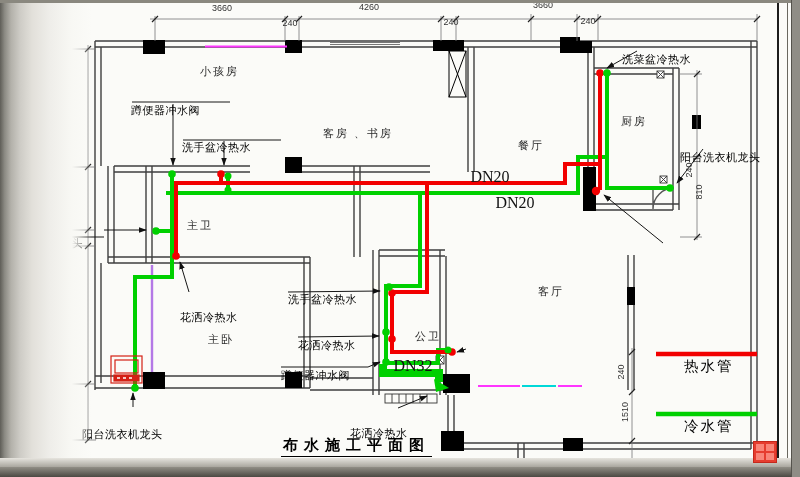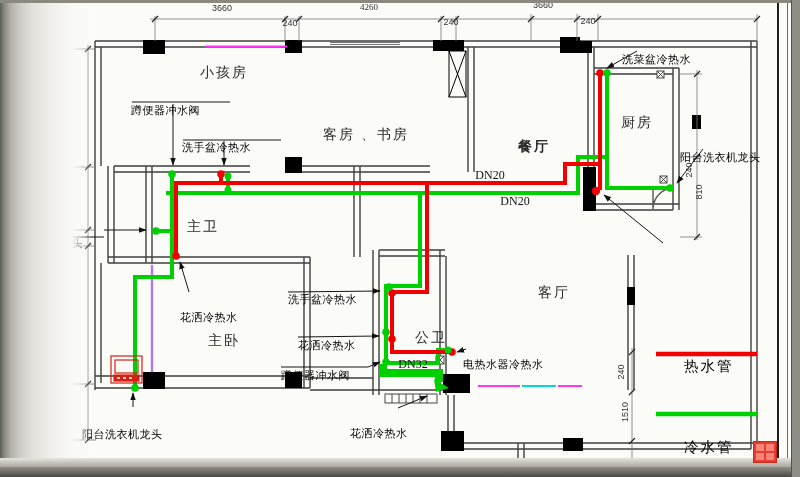--- a/index.html
+++ b/index.html
@@ -10,24 +10,24 @@
     background:linear-gradient(90deg,#5f5e58 0%,#8b8a83 5%,#b3b1aa 12%,#ceccc6 22%,#e2e0da 35%,#efeeea 55%,#f8f8f4 78%,rgba(251,251,248,0) 100%);}
   #topband{position:absolute;left:0;top:0;width:800px;height:3px;background:#8a887f;z-index:6;}
   #botband1{position:absolute;left:0;top:458px;width:800px;height:9px;background:linear-gradient(#e6e4de,#a9a69e);z-index:6;}
   #botband2{position:absolute;left:0;top:467px;width:800px;height:10px;background:linear-gradient(#918e86,#4b4943);z-index:6;}
   #rightband{position:absolute;left:791px;top:0;width:9px;height:477px;background:#8f8d86;border-left:1px solid #55534d;z-index:6;}
   #framev{position:absolute;left:777px;top:3px;width:2px;height:456px;background:#1c1c1c;z-index:4;}
   #framev2{position:absolute;left:787px;top:3px;width:1px;height:456px;background:#6a6860;z-index:4;}
   svg#plan{position:absolute;left:0;top:0;z-index:2;}
   #labels{position:absolute;left:0;top:0;width:800px;height:477px;z-index:3;pointer-events:none;}
   #labels div{position:absolute;white-space:nowrap;}
-  .room-label{font-size:14px;letter-spacing:2px;color:#2a2a2a;}
+  .room-label{font-size:11px;letter-spacing:2px;color:#2a2a2a;}
   .fix-label{font-size:11px;letter-spacing:0.5px;color:#000;margin-top:18px;}
   .fix-label.faint{color:#a8a49c;}
-  .size-label{font-size:12px;color:#111;font-family:"Liberation Serif",serif;transform:translateX(-50%);}
+  .size-label{font-size:16px;color:#111;font-family:"Liberation Serif",serif;transform:translateX(-50%);}
   .dim-h{font-size:9px;color:#333;transform:translateX(-50%);}
   .dim-v{font-size:9px;color:#333;transform:translate(-50%,-50%) rotate(-90deg);}
   .legend-label{position:absolute;font-size:14.5px;letter-spacing:2px;color:#000;z-index:3;}
   #title{position:absolute;left:281px;top:436px;z-index:3;font-size:15px;font-weight:bold;
          letter-spacing:6px;color:#000;border-bottom:3px double #000;padding:0 2px 1px 2px;}
   #stamp{position:absolute;left:753px;top:441px;width:24px;height:22px;z-index:7;
          background:#e63d2f;box-shadow:inset 0 0 0 1px #c5281c;display:grid;
          grid-template-columns:1fr 1fr;grid-template-rows:1fr 1fr;gap:2px;padding:3px;box-sizing:border-box;}
   #stamp span{background:#ff9d92;opacity:.75;}
 </style>
@@ -194,62 +194,62 @@
       <path d="M117,378 h3 M123,378 h3 M129,378 h3" stroke="#fff" stroke-width="1.5"></path>
     </g>
 
     <line x1="656" y1="354" x2="757" y2="354" stroke="#f20000" stroke-width="4.5"></line>
     <line x1="656" y1="414" x2="757" y2="414" stroke="#00d000" stroke-width="4.5"></line>
   </svg>
 
   <div id="labels">
       <div class="room-label" style="left: 200px; top: 64px;">小孩房</div>
       <div class="room-label" style="left: 323px; top: 103px; margin-top: 23px;">客房 、书房</div>
-      <div class="room-label" style="left: 518px; top: 138px; font-weight: bold;">餐厅</div>
+      <div class="room-label" style="left: 518px; top: 138px;">餐厅</div>
       <div class="room-label" style="left: 621px; top: 114px;">厨房</div>
       <div class="room-label" style="left: 187px; top: 218px;">主卫</div>
       <div class="room-label" style="left: 538px; top: 266px; margin-top: 18px;">客厅</div>
       <div class="room-label" style="left: 208px; top: 332px;">主卧</div>
       <div class="room-label" style="left: 415px; top: 329px;">公卫</div>
       <div class="fix-label" style="left: 131px; top: 85px;">蹲便器冲水阀</div>
       <div class="fix-label" style="left: 182px; top: 122px;">洗手盆冷热水</div>
       <div class="fix-label" style="left: 622px; top: 34px;">洗菜盆冷热水</div>
       <div class="fix-label" style="left: 680px; top: 132px;">阳台洗衣机龙头</div>
       <div class="fix-label faint" style="left: 19px; top: 218px;">洗</div>
       <div class="fix-label" style="left: 37px; top: 218px;">拖把龙头</div>
       <div class="fix-label" style="left: 180px; top: 292px;">花洒冷热水</div>
       <div class="fix-label" style="left: 288px; top: 274px;">洗手盆冷热水</div>
       <div class="fix-label" style="left: 298px; top: 320px;">花洒冷热水</div>
       <div class="fix-label" style="left: 281px; top: 350px;">蹲便器冲水阀</div>
-      <div class="fix-label" style="left: 463px; top: 339px;">电热水器冷热水</div>
       <div class="fix-label" style="left: 350px; top: 408px;">花洒冷热水</div>
       <div class="fix-label" style="left: 82px; top: 409px;">阳台洗衣机龙头</div>
       <div class="size-label" style="left: 490px; top: 168px;">DN20</div>
       <div class="size-label" style="left: 515px; top: 194px;">DN20</div>
       <div class="size-label" style="left: 413px; top: 357px;">DN32</div>
       <div class="dim-h" style="left: 222px; top: 3px;">3660</div>
       <div class="dim-h" style="left: 290px; top: 18px;">240</div>
-      <div class="dim-h" style="left: 369px; top: 2px; font-family: Liberation Serif, serif;">4260</div>
+      <div class="dim-h" style="left: 369px; top: 2px;">4260</div>
       <div class="dim-h" style="left: 451px; top: 17px;">240</div>
       <div class="dim-h" style="left: 543px; top: 0px;">3660</div>
       <div class="dim-h" style="left: 588px; top: 16px;">240</div>
       <div class="dim-v" style="left: 46px; top: 108px;">3360</div>
       <div class="dim-v" style="left: 46px; top: 170px;">240</div>
       <div class="dim-v" style="left: 46px; top: 206px;">1800</div>
       <div class="dim-v" style="left: 46px; top: 240px;">150</div>
       <div class="dim-v" style="left: 46px; top: 308px;">3810</div>
       <div class="dim-v" style="left: 689px; top: 170px;">240</div>
       <div class="dim-v" style="left: 699px; top: 192px;">810</div>
       <div class="dim-v" style="left: 621px; top: 372px;">240</div>
       <div class="dim-v" style="left: 625px; top: 412px;">1510</div>
     </div>
 
   <div class="legend-label" style="left:684px;top:357px">热水管</div>
-  <div class="legend-label" style="left:684px;top:438px">冷水管</div>
-
+  <div class="legend-label" style="left:684px;top:417px">冷水管</div>
+
+  <div id="title">布水施工平面图</div>
 
   <div id="stamp">
     <span></span>
       <span></span>
     <span></span>
       <span></span>
   </div>
 
   <div id="spine"></div>
   <div id="topband"></div>

